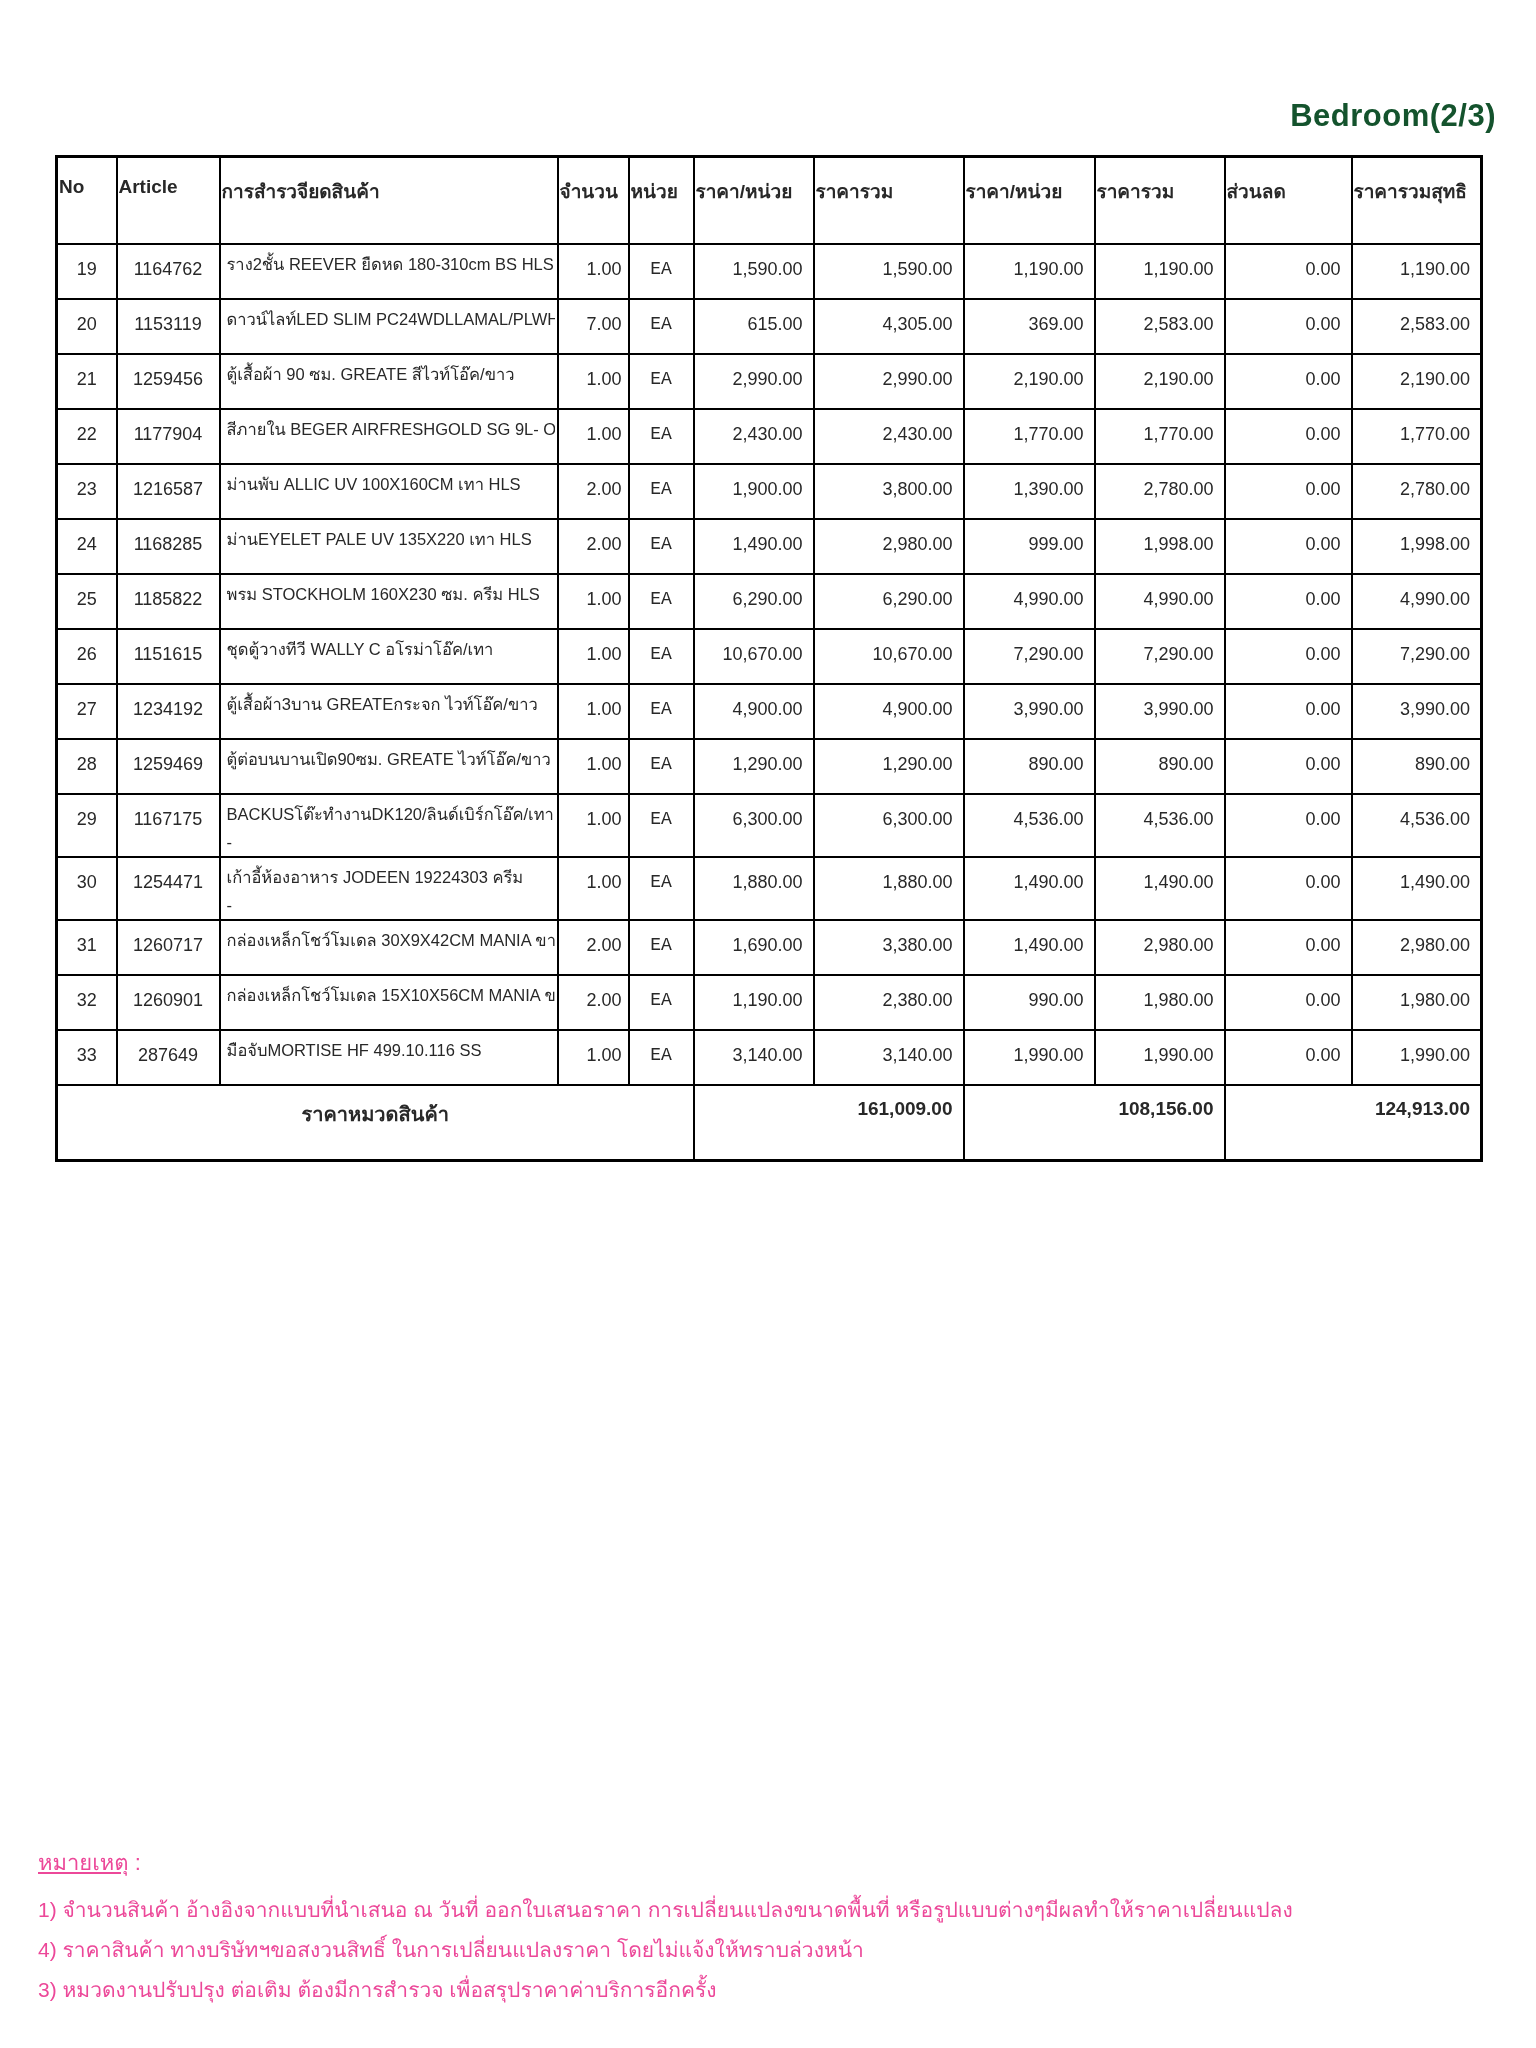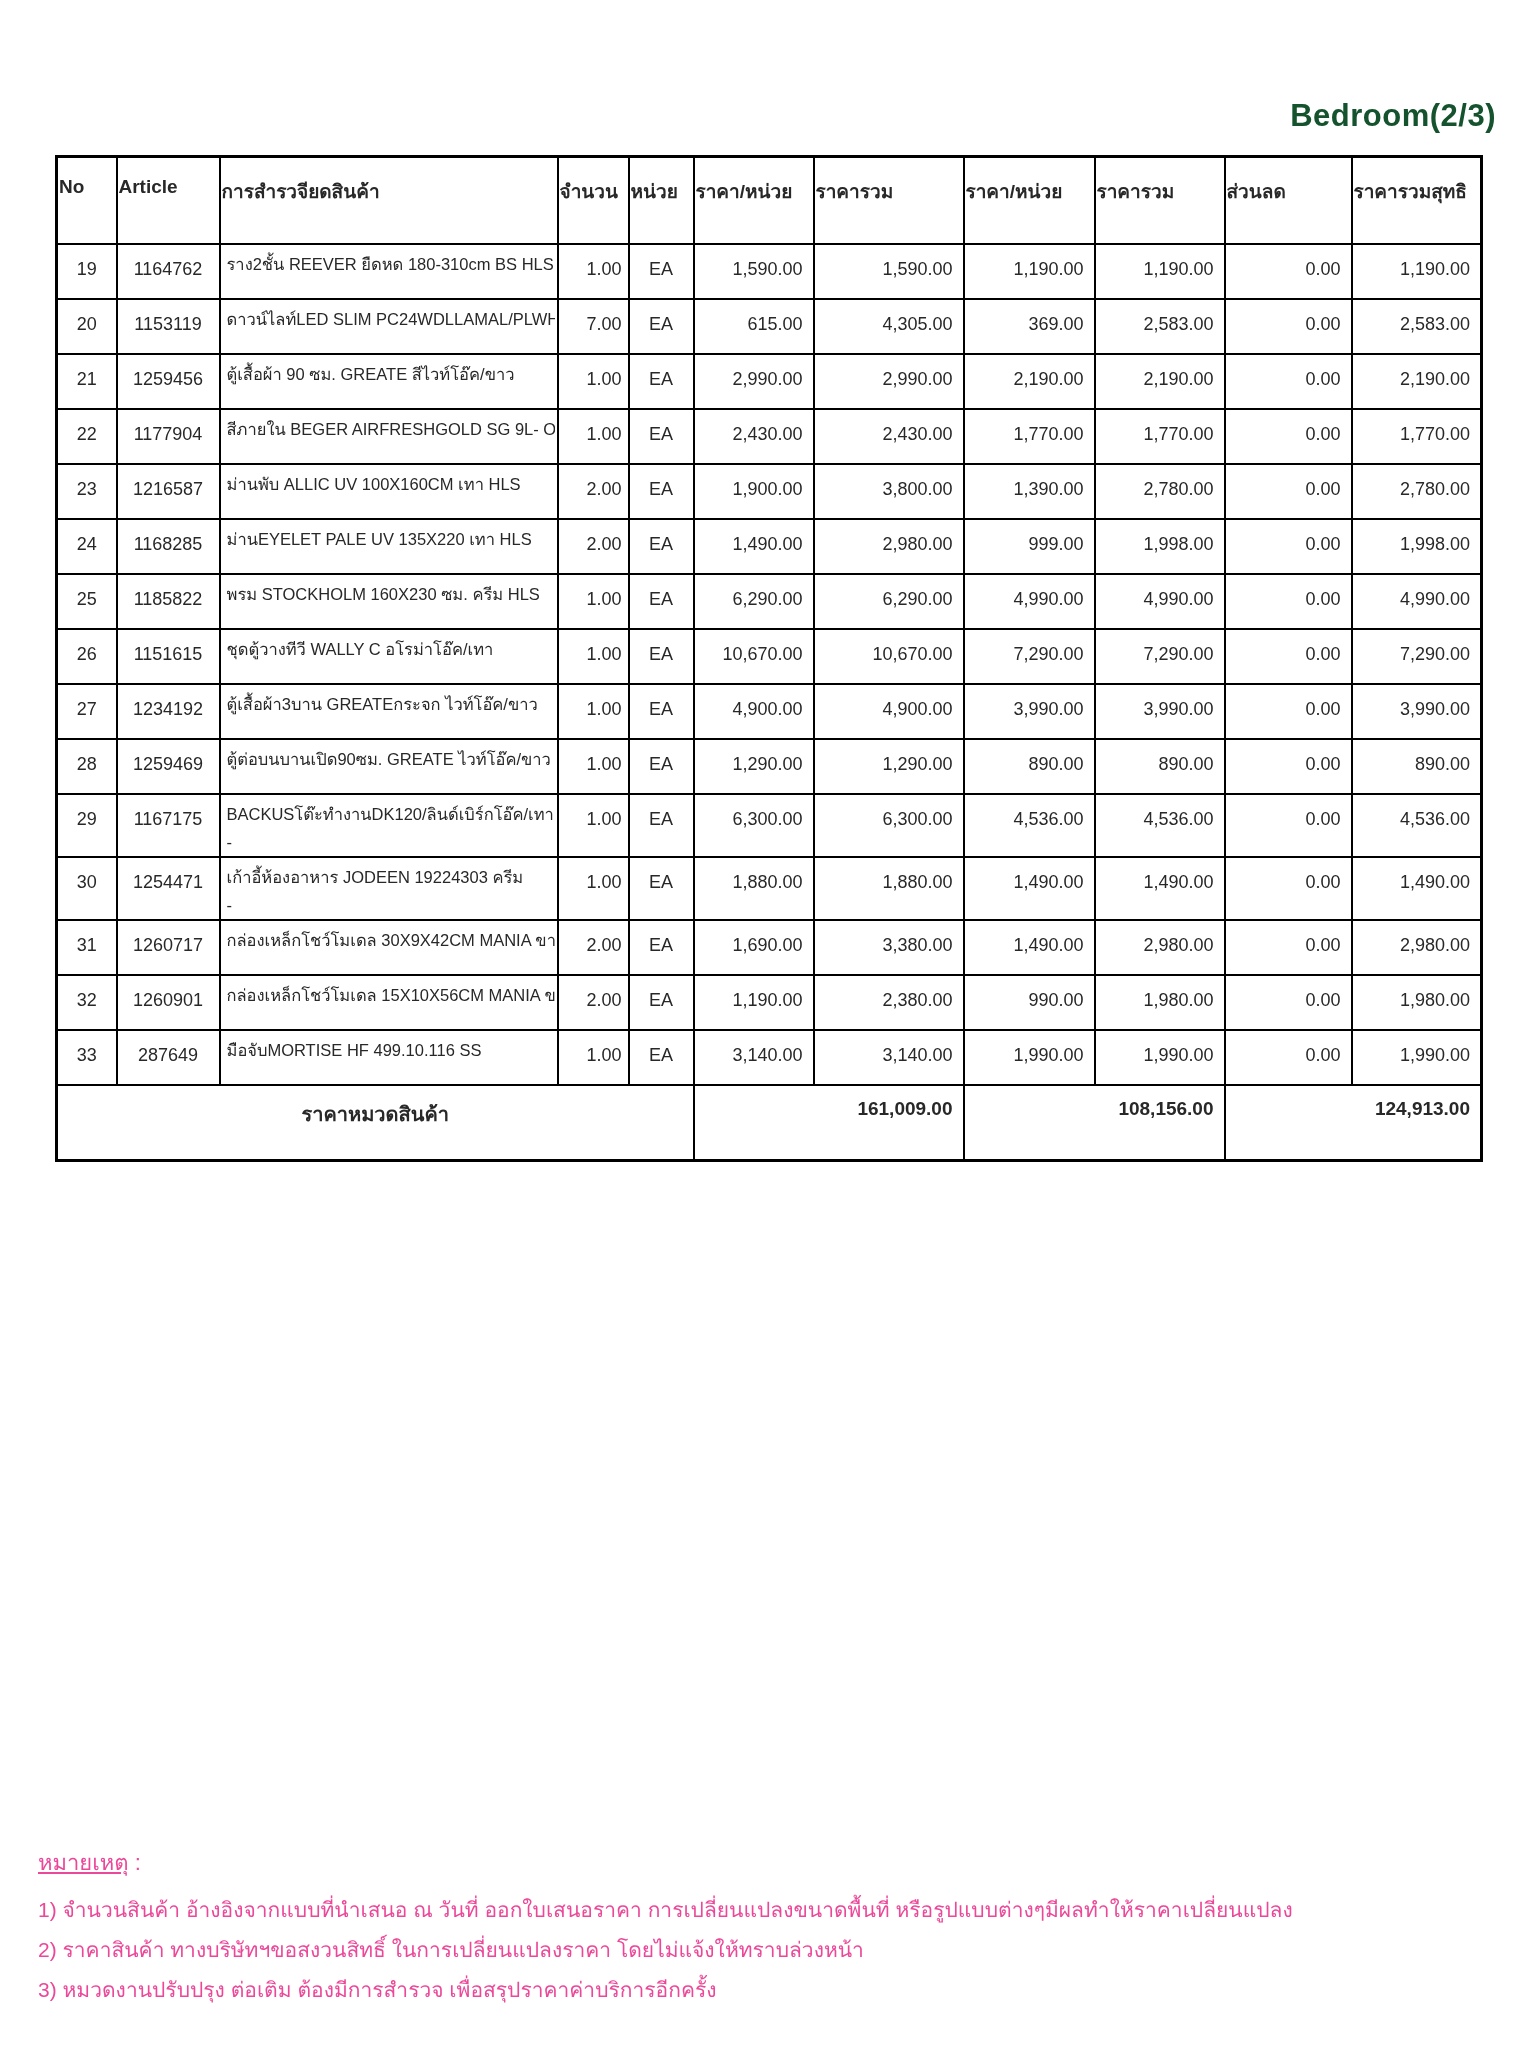--- a/index.html
+++ b/index.html
@@ -50,21 +50,21 @@
     color: #111;
     border-bottom: 3px solid #000;
   }
   tbody tr { height: 55px; }
   td.c-no     { text-align: center; font-size: 18px; padding-top: 14px; }
   td.c-article{ text-align: center; font-size: 18px; padding-top: 14px; }
   td.c-desc   { font-size: 16.5px; padding: 5px 2px 0 6px; line-height: 1.7; }
   td.c-desc .desc1 { white-space: nowrap; overflow: hidden; }
   td.c-desc .desc2 { white-space: nowrap; }
   td.c-qty    { text-align: right;  font-size: 18px; padding: 14px 6px 0 0; }
-  td.c-unit   { text-align: center; font-size: 18px; padding-top: 14px; }
+  td.c-unit   { text-align: center; font-size: 18px; padding-top: 14px; font-family: Liberation Mono, monospace; }
   td.c-num    { text-align: right;  font-size: 18px; padding: 14px 10px 0 0; }
   tfoot td { height: 60px; font-weight: bold; color: #111; }
   tfoot td.f-label { text-align: center; font-size: 20px; padding-top: 12px; }
   tfoot td.f-num   { text-align: right;  font-size: 19px; padding: 12px 10px 0 0; }
   .notes {
     position: absolute;
     left: 38px;
     top: 1842px;
     width: 1460px;
     font-size: 21px;
@@ -380,19 +380,19 @@
 
   <div class="notes">
     <div class="notes-heading">
       <span class="u">หมายเหตุ</span>
       <span>:</span>
     </div>
     <div>
 
         <div class="note-line">1) จำนวนสินค้า อ้างอิงจากแบบที่นำเสนอ ณ วันที่ ออกใบเสนอราคา การเปลี่ยนแปลงขนาดพื้นที่ หรือรูปแบบต่างๆมีผลทำให้ราคาเปลี่ยนแปลง</div>
 
-        <div class="note-line">2) ราคาสินค้า ทางบริษัทฯขอสงวนสิทธิ์ ในการเปลี่ยนแปลงราคา โดยไม่แจ้งให้ทราบล่วงหน้า</div>
+        <div class="note-line">4) ราคาสินค้า ทางบริษัทฯขอสงวนสิทธิ์ ในการเปลี่ยนแปลงราคา โดยไม่แจ้งให้ทราบล่วงหน้า</div>
 
         <div class="note-line">3) หมวดงานปรับปรุง ต่อเติม ต้องมีการสำรวจ เพื่อสรุปราคาค่าบริการอีกครั้ง</div>
       </div>
   </div>
 
 </div>
 
 </body></html>

